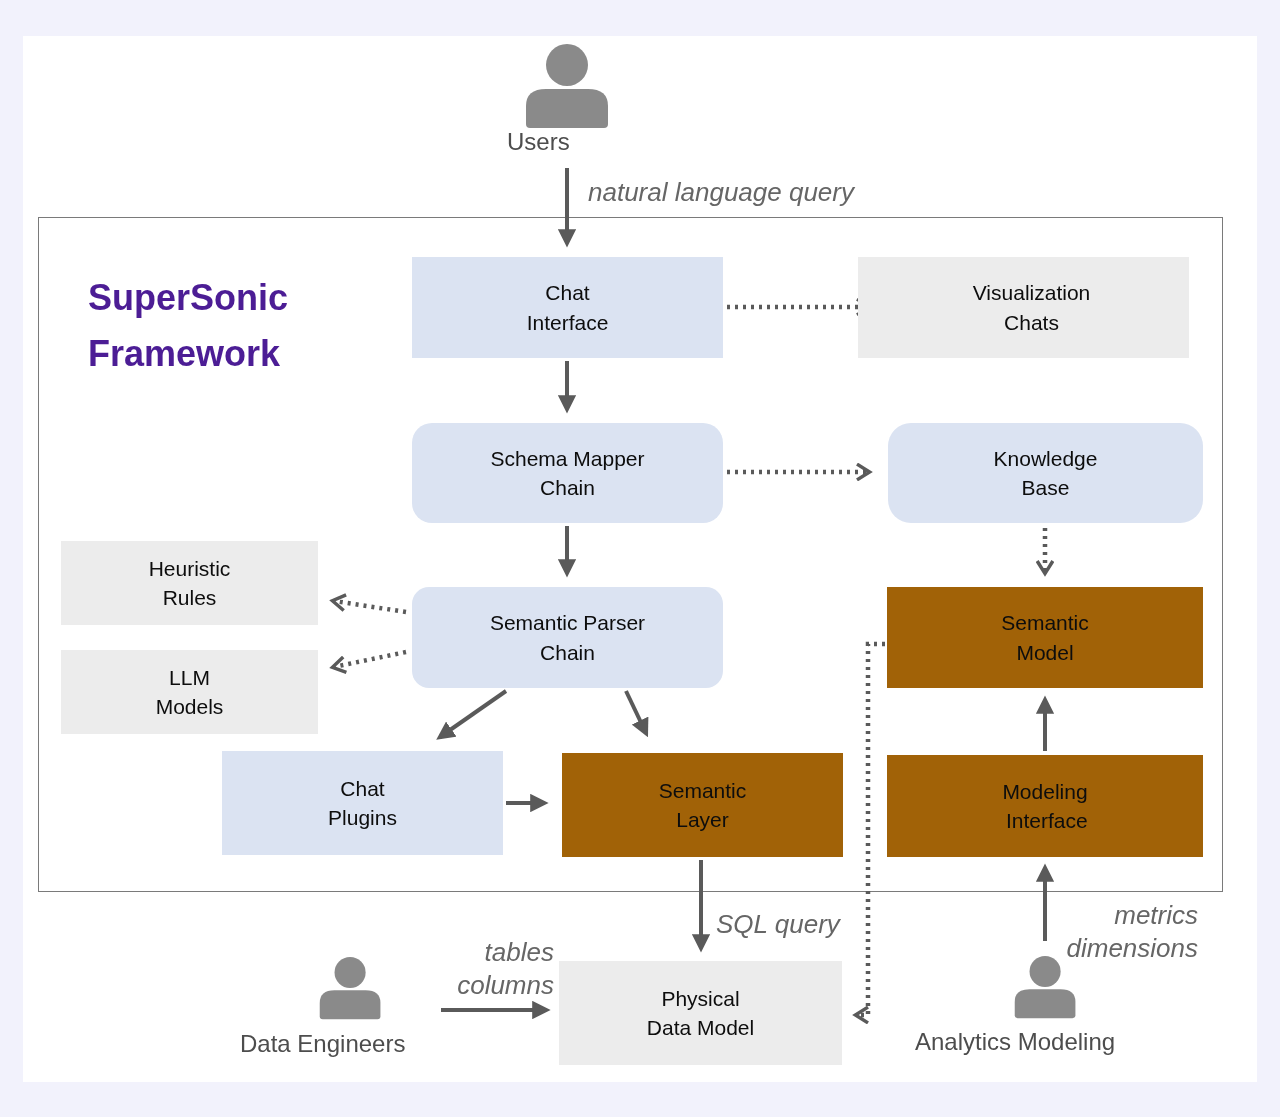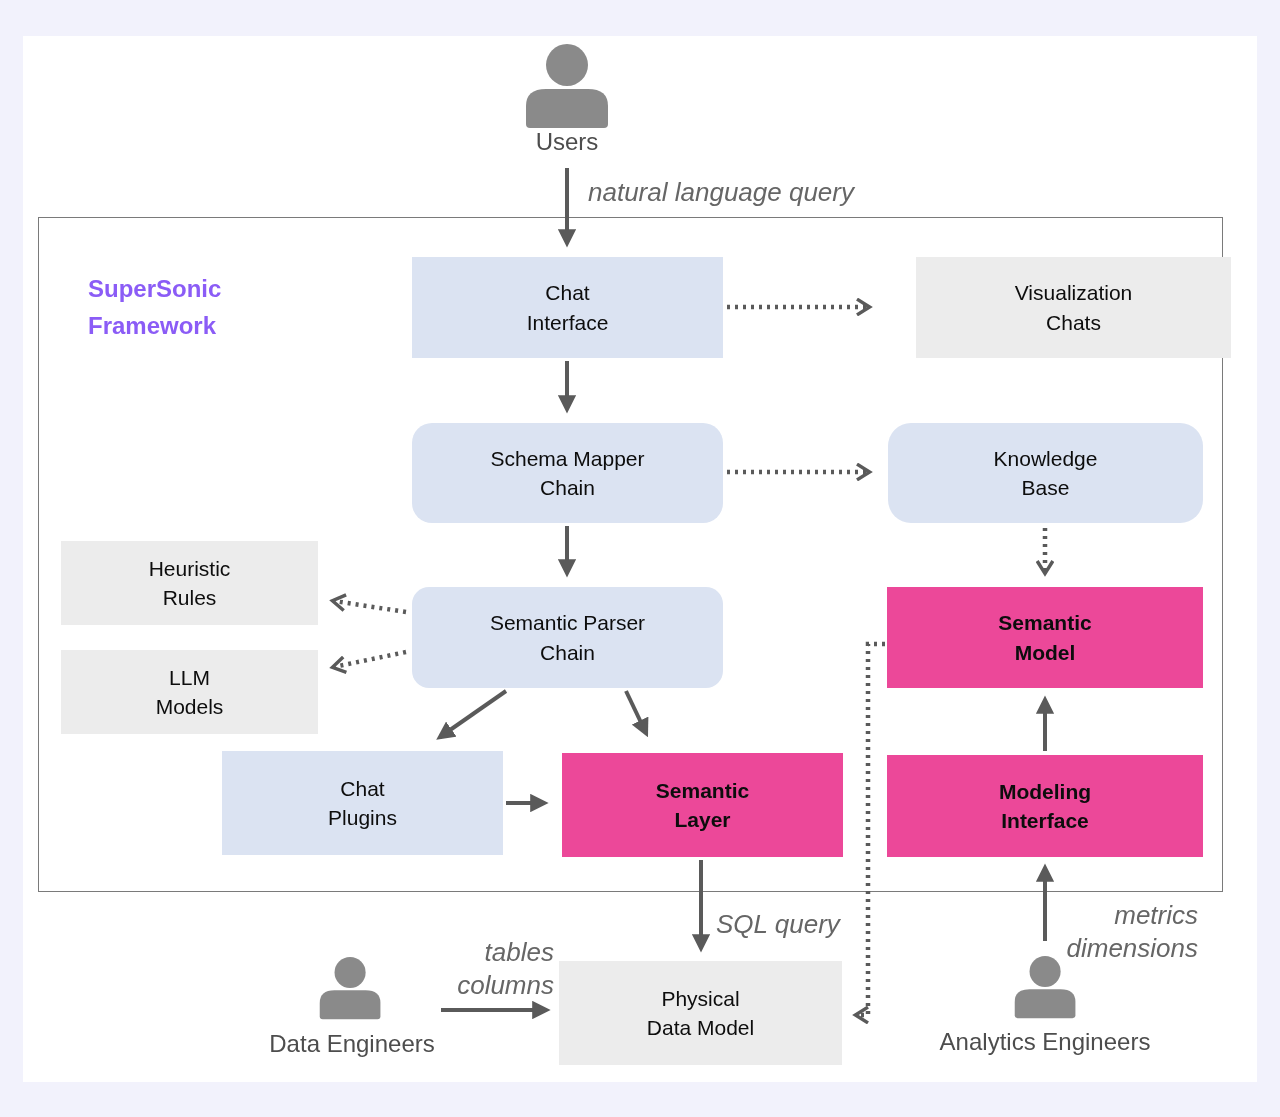--- a/index.html
+++ b/index.html
@@ -22,30 +22,30 @@
   }
   #arrows{position:absolute;left:0;top:0;pointer-events:none;}
   .box{
     position:absolute;
     display:flex;align-items:center;justify-content:center;
     text-align:center;
     white-space:pre-line;
     font-size:21px;color:#0d0d0d;line-height:1.4;
   }
   .box.blue{background:#dbe3f2;}
-  .box.yellow{background:#ec4899;font-weight:bold;}
+  .box.yellow{background:#a16207;}
   .box.gray{background:#ececec;}
   .diagram-title{
     position:absolute;left:88px;top:270px;
-    font-size:24px;font-weight:bold;color:#8b5cf6;
+    font-size:36px;font-weight:bold;color:#4c1d95;
     line-height:1.55;white-space:pre-line;
   }
   .actor-label{
     position:absolute;
-    font-size:24px;color:#4d4d4d;text-align:center;
+    font-size:24px;color:#4d4d4d;
   }
   .edge-label{
     position:absolute;
     font-size:26px;font-style:italic;color:#666666;
     white-space:pre-line;line-height:1.25;
   }
   .edge-label.center{text-align:right;}
 </style>
 </head>
 <body>
@@ -101,46 +101,46 @@
       </g>
       <g transform="translate(1014,956) scale(0.74)">
         <circle cx="42" cy="21" r="21"></circle>
         <path d="M1 80 Q1 84 5 84 H79 Q83 84 83 80 V62 Q83 45 63 45 H21 Q1 45 1 62 Z"></path>
       </g>
     </g>
   </svg>
 
   <div class="box blue" style="left:412px;top:257px;width:311px;height:101px;">Chat
 Interface</div>
-  <div class="box gray" style="left:916px;top:257px;width:315px;height:101px;">Visualization
+  <div class="box gray" style="left:858px;top:257px;width:315px;height:101px;padding-left:16px;">Visualization
 Chats</div>
   <div class="box blue" style="left:412px;top:423px;width:311px;height:100px;border-radius:20px;">Schema Mapper
 Chain</div>
   <div class="box blue" style="left:888px;top:423px;width:315px;height:100px;border-radius:23px;">Knowledge
 Base</div>
   <div class="box gray" style="left:61px;top:541px;width:257px;height:84px;">Heuristic
 Rules</div>
   <div class="box gray" style="left:61px;top:650px;width:257px;height:84px;">LLM
 Models</div>
   <div class="box blue" style="left:412px;top:587px;width:311px;height:101px;border-radius:17px;">Semantic Parser
 Chain</div>
   <div class="box yellow" style="left:887px;top:587px;width:316px;height:101px;">Semantic
 Model</div>
   <div class="box blue" style="left:222px;top:751px;width:281px;height:104px;">Chat
 Plugins</div>
   <div class="box yellow" style="left:562px;top:753px;width:281px;height:104px;">Semantic
 Layer</div>
-  <div class="box yellow" style="left:887px;top:755px;width:316px;height:102px;">Modeling
+  <div class="box yellow" style="left:887px;top:755px;width:316px;height:102px;text-align:right;">Modeling
 Interface</div>
   <div class="box gray" style="left:559px;top:961px;width:283px;height:104px;">Physical
 Data Model</div>
 
   <div class="actor-label" style="left:507px;top:128px;width:120px;">Users</div>
   <div class="actor-label" style="left:240px;top:1030px;width:224px;">Data Engineers</div>
-  <div class="actor-label" style="left:915px;top:1028px;width:260px;">Analytics Engineers</div>
+  <div class="actor-label" style="left:915px;top:1028px;width:260px;">Analytics Modeling</div>
 
   <div class="edge-label" style="left:588px;top:176px;">natural language query</div>
   <div class="edge-label" style="left:716px;top:908px;">SQL query</div>
   <div class="edge-label center" style="left:414px;top:936px;width:140px;">tables
 columns</div>
   <div class="edge-label center" style="left:1058px;top:899px;width:140px;">metrics
 dimensions</div>
 </div>
 
 </body></html>

